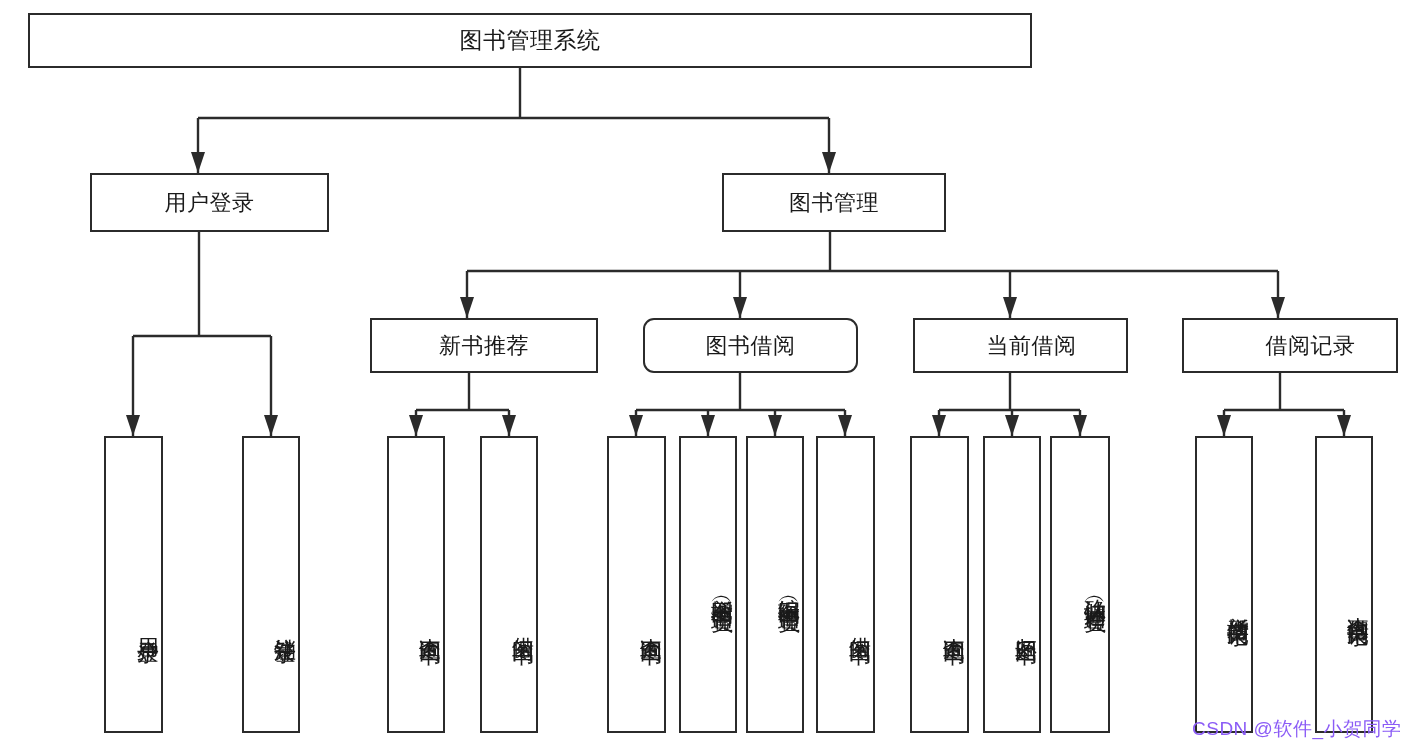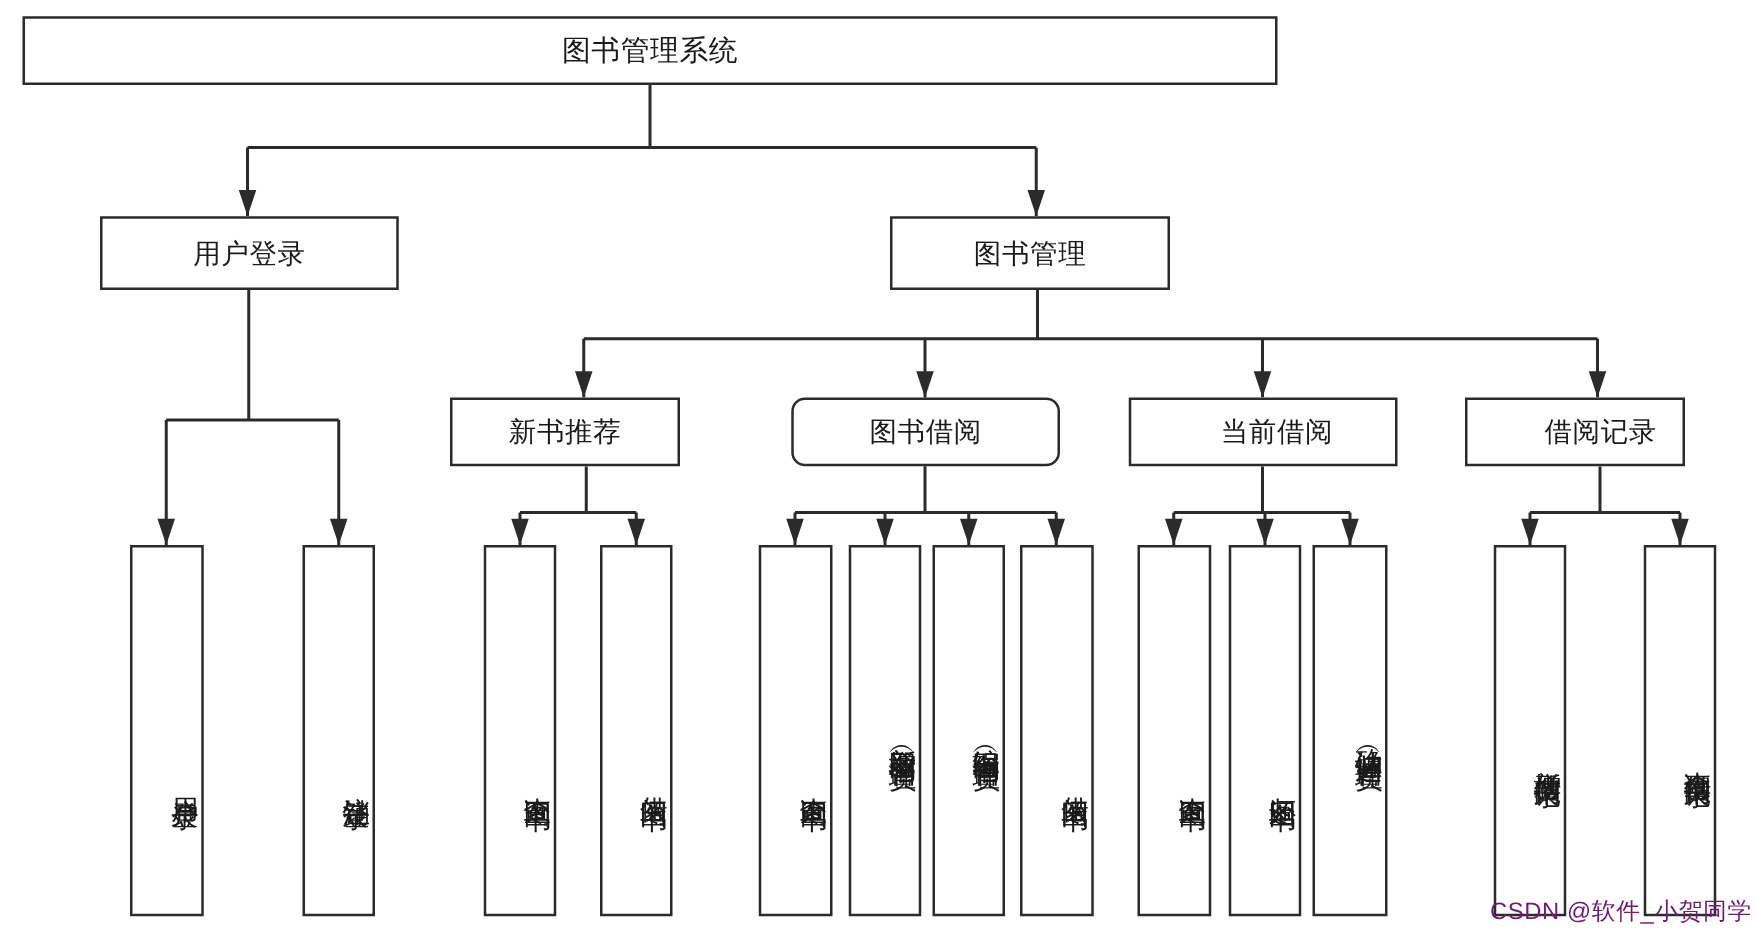--- a/index.html
+++ b/index.html
@@ -32,20 +32,21 @@
     background: #ffffff;
     display: flex;
     align-items: center;
     justify-content: center;
     color: #1a1a1a;
   }
   .node-h {
     font-size: 22px;
     letter-spacing: 0.5px;
     white-space: nowrap;
+    margin-left: 10px;
   }
   .node-root {
     font-size: 23px;
   }
   .node-v {
     writing-mode: vertical-rl;
     text-orientation: upright;
     font-size: 22px;
     line-height: 1.22;
     letter-spacing: 2px;
@@ -59,21 +60,21 @@
     display: block;
   }
   .leaf-short .vtext { padding-top: 72px; }
   .leaf-mid .vtext   { padding-top: 34px; }
   .leaf-long .vtext  { padding-top: 4px; }
   .watermark {
     position: absolute;
     left: 1192px;
     top: 716px;
     font-size: 19px;
-    color: #701a75;
+    color: #8b5cf6;
     white-space: nowrap;
     letter-spacing: 0.5px;
   }
 </style>
 </head>
 <body>
 
 <div id="canvas">
 
   <svg id="edges" viewBox="0 0 1405 747" xmlns="http://www.w3.org/2000/svg">
@@ -135,30 +136,30 @@
     <span>图书管理系统</span>
   </div>
 
   <div class="node node-h" id="node-l2-0" style="left: 80px; top: 173px; width: 239px; height: 59px;">
     <span>用户登录</span>
   </div>
   <div class="node node-h" id="node-l2-1" style="left: 712px; top: 173px; width: 224px; height: 59px;">
     <span>图书管理</span>
   </div>
 
-  <div class="node node-h" id="node-l3-0" style="left: 360px; top: 318px; width: 184px; height: 55px;">
+  <div class="node node-h" id="node-l3-0" style="left: 360px; top: 318px; width: 228px; height: 55px;">
     <span>新书推荐</span>
   </div>
   <div class="node node-h" id="node-l3-1" style="left: 633px; top: 318px; width: 215px; height: 55px; border-radius: 11px;">
     <span>图书借阅</span>
   </div>
   <div class="node node-h" id="node-l3-2" style="left: 903px; top: 318px; width: 215px; height: 55px; padding-left: 22px;">
     <span>当前借阅</span>
   </div>
-  <div class="node node-h" id="node-l3-3" style="left: 1172px; top: 318px; width: 176px; height: 55px; padding-left: 41px;">
+  <div class="node node-h" id="node-l3-3" style="left: 1172px; top: 318px; width: 216px; height: 55px; padding-left: 41px;">
     <span>借阅记录</span>
   </div>
 
   <div class="node node-v leaf-short" id="leaf-0" style="left: 104px; top: 436px; width: 59px; height: 297px;">
     <span class="vtext">用户登录</span>
   </div>
   <div class="node node-v leaf-short" id="leaf-1" style="left: 242px; top: 436px; width: 58px; height: 297px;">
     <span class="vtext">注销登录</span>
   </div>
   <div class="node node-v leaf-short" id="leaf-2" style="left: 387px; top: 436px; width: 58px; height: 297px;">

